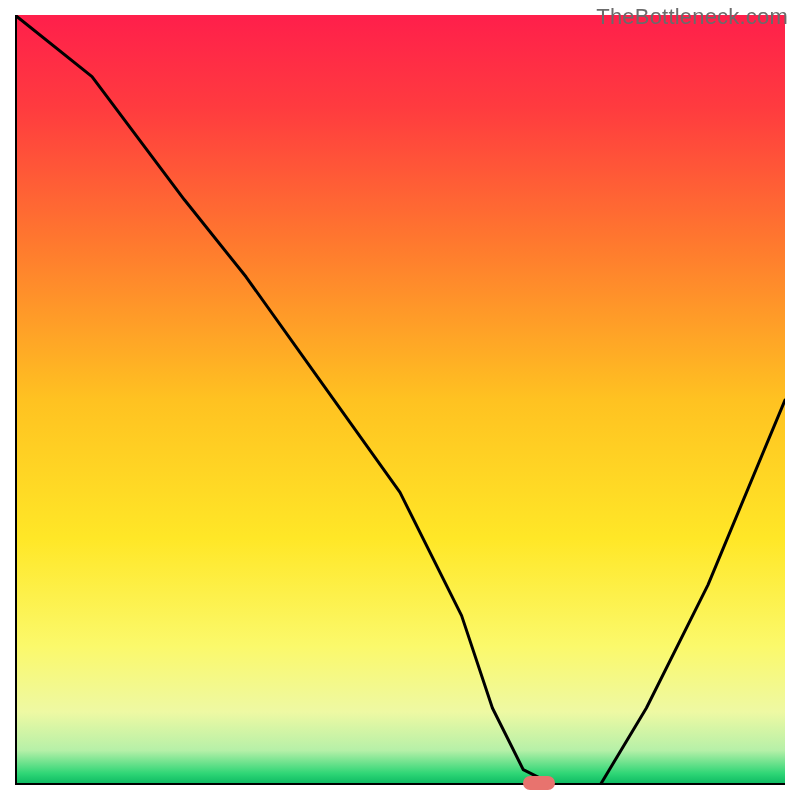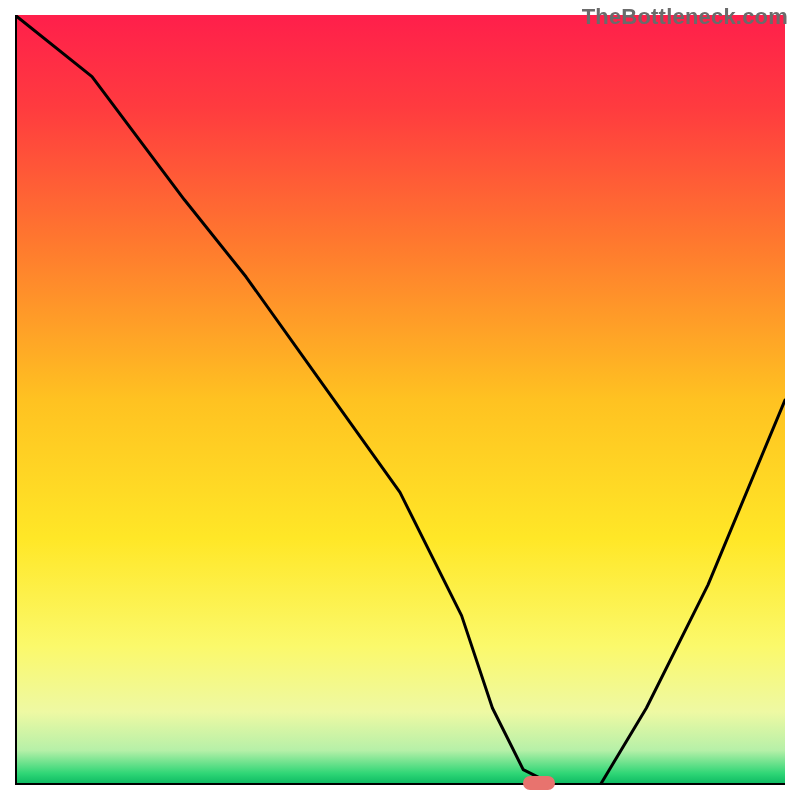--- a/index.html
+++ b/index.html
@@ -15,21 +15,21 @@
     position: relative;
     width: 800px;
     height: 800px;
   }
   .watermark {
     position: absolute;
     top: 4px;
     right: 12px;
     color: #6b6b6b;
     font-size: 22px;
-    font-weight: 700;
+    font-weight: 400;
     z-index: 50;
     letter-spacing: 0.2px;
   }
   .plot {
     position: absolute;
     left: 15px;
     top: 15px;
     width: 770px;
     height: 770px;
   }

